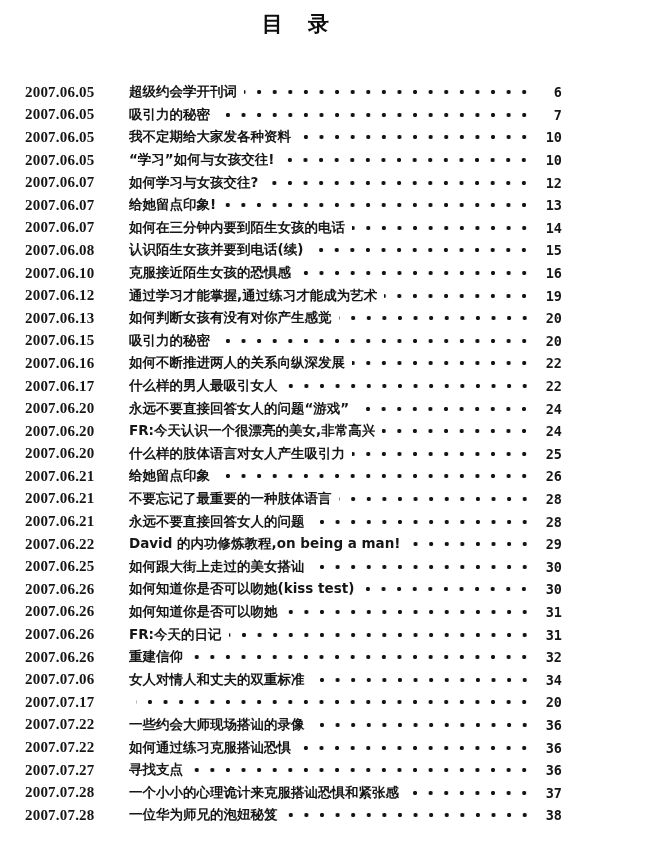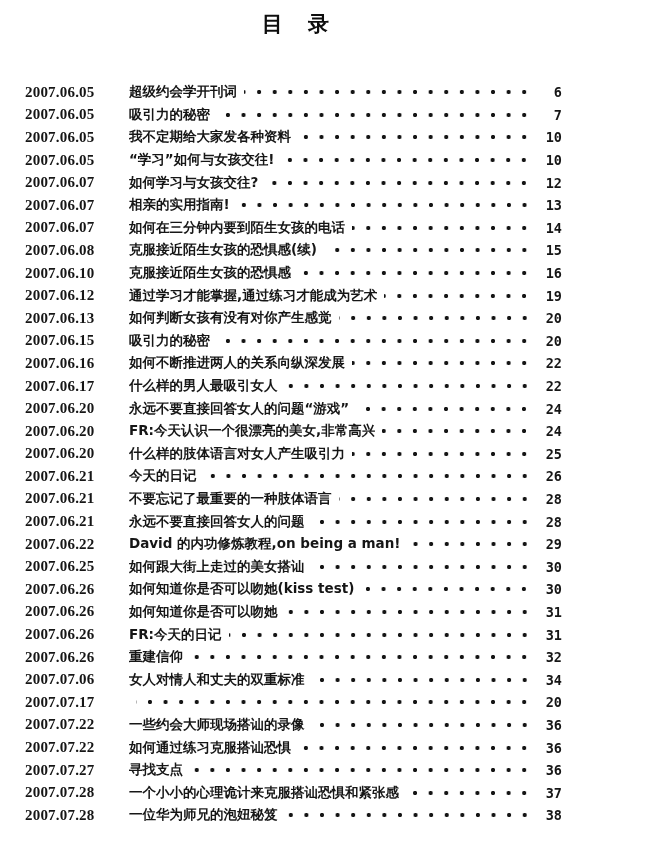--- a/index.html
+++ b/index.html
@@ -108,35 +108,35 @@
 
   <div class="toc-row">
     <span class="toc-date">2007.06.07</span>
     <span class="toc-title">如何学习与女孩交往?</span>
     <span class="dot-leader"></span>
     <span class="toc-page">12</span>
   </div>
 
   <div class="toc-row">
     <span class="toc-date">2007.06.07</span>
-    <span class="toc-title">相亲的实用指南!</span>
+    <span class="toc-title">给她留点印象!</span>
     <span class="dot-leader"></span>
     <span class="toc-page">13</span>
   </div>
 
   <div class="toc-row">
     <span class="toc-date">2007.06.07</span>
     <span class="toc-title">如何在三分钟内要到陌生女孩的电话</span>
     <span class="dot-leader"></span>
     <span class="toc-page">14</span>
   </div>
 
   <div class="toc-row">
     <span class="toc-date">2007.06.08</span>
-    <span class="toc-title">克服接近陌生女孩的恐惧感(续)</span>
+    <span class="toc-title">认识陌生女孩并要到电话(续)</span>
     <span class="dot-leader"></span>
     <span class="toc-page">15</span>
   </div>
 
   <div class="toc-row">
     <span class="toc-date">2007.06.10</span>
     <span class="toc-title">克服接近陌生女孩的恐惧感</span>
     <span class="dot-leader"></span>
     <span class="toc-page">16</span>
   </div>
@@ -192,21 +192,21 @@
 
   <div class="toc-row">
     <span class="toc-date">2007.06.20</span>
     <span class="toc-title">什么样的肢体语言对女人产生吸引力</span>
     <span class="dot-leader"></span>
     <span class="toc-page">25</span>
   </div>
 
   <div class="toc-row">
     <span class="toc-date">2007.06.21</span>
-    <span class="toc-title">今天的日记</span>
+    <span class="toc-title">给她留点印象</span>
     <span class="dot-leader"></span>
     <span class="toc-page">26</span>
   </div>
 
   <div class="toc-row">
     <span class="toc-date">2007.06.21</span>
     <span class="toc-title">不要忘记了最重要的一种肢体语言</span>
     <span class="dot-leader"></span>
     <span class="toc-page">28</span>
   </div>

